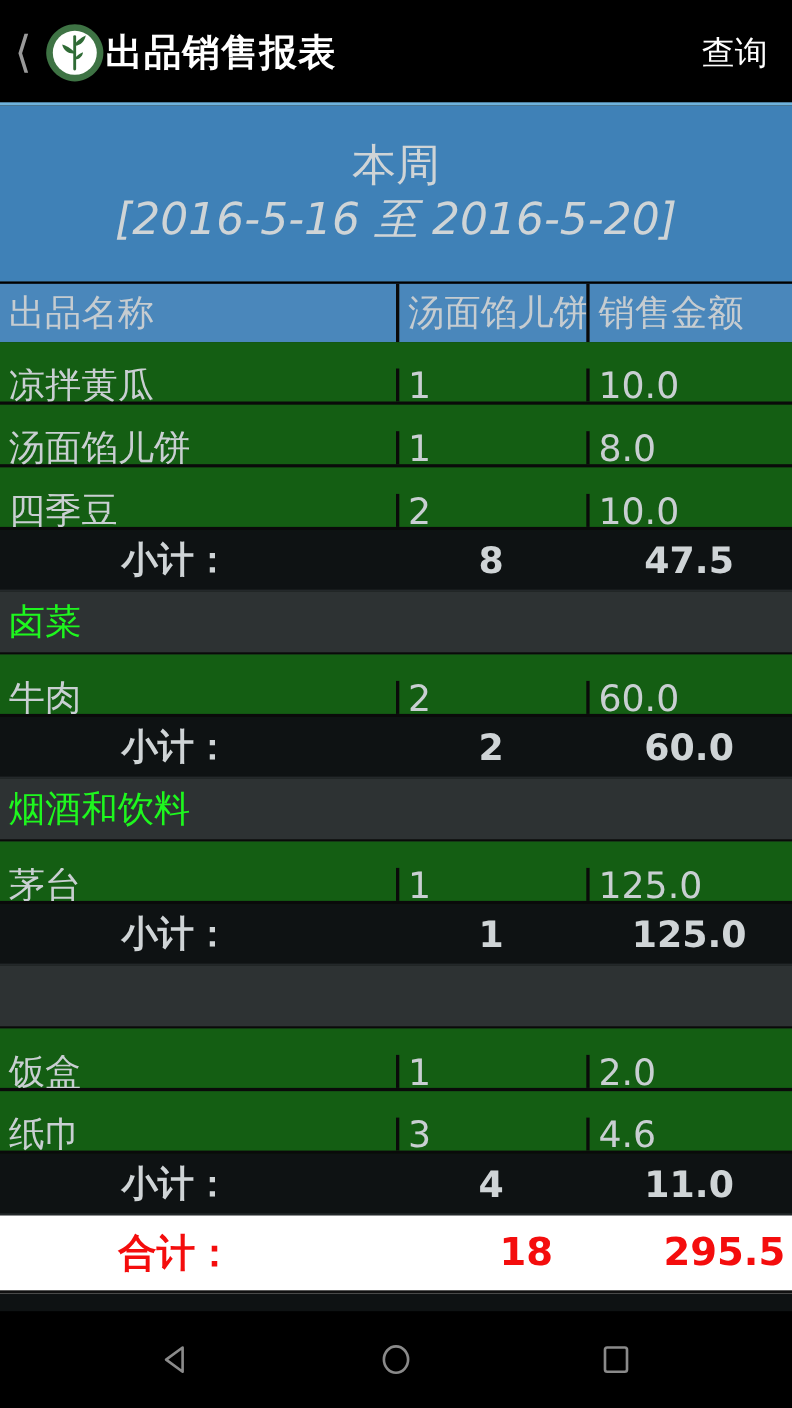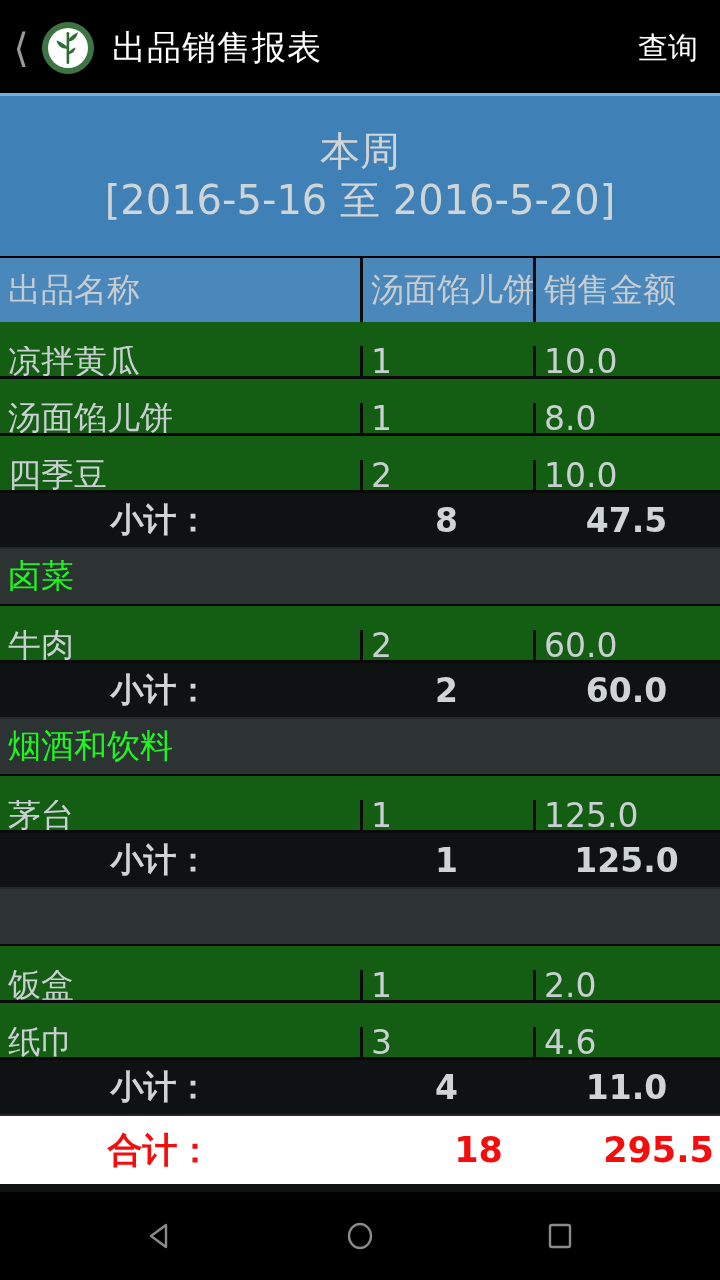--- a/index.html
+++ b/index.html
@@ -46,23 +46,22 @@
     width: 56px;
     height: 56px;
     flex: 0 0 56px;
     margin-left: 6px;
     position: relative;
   }
   .title-text {
     color: #ffffff;
     font-size: 34px;
     letter-spacing: 1px;
-    margin-left: 16px;
     white-space: nowrap;
-    font-weight: normal;
+    font-weight: bold;
   }
   .action-text {
     color: #ffffff;
     font-size: 30px;
     margin-left: auto;
     white-space: nowrap;
   }
   .titlebar-divider {
     position: absolute;
     left: 0; right: 0; bottom: 0;
@@ -75,21 +74,21 @@
     background: #3f81b7;
     flex: 0 0 160px;
     display: flex;
     flex-direction: column;
     align-items: center;
     justify-content: center;
     color: #cfd4d6;
     line-height: 1.22;
   }
   .period-banner .p-line1 { font-size: 40px; }
-  .period-banner .p-line2 { font-size: 40px; }
+  .period-banner .p-line2 { font-size: 40px; font-style: italic; }
 
   
   .table-wrap {
     flex: 1 1 auto;
     background: #0e1213;
     overflow: hidden;
     display: flex;
     flex-direction: column;
   }
   .row {
@@ -104,21 +103,21 @@
     overflow: hidden;
     white-space: nowrap;
   }
   .c-name { flex: 0 0 360px; }
   .c-qty  { flex: 0 0 173px; }
   .c-amt  { flex: 1 1 auto; }
 
   
   .row-header {
     background: #4a87bb;
-    height: 66px;
+    height: 55px;
     border-top: 2px solid #000;
   }
   .row-header .cell {
     color: #c6ccd0;
     font-size: 33px;
   }
   .row-header .c-qty, .row-header .c-amt { border-left: 3px solid #0a0a0a; }
 
   
   .row-item {

